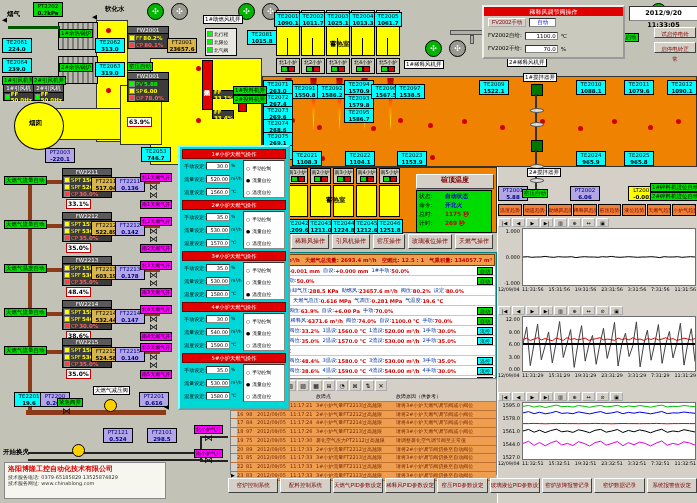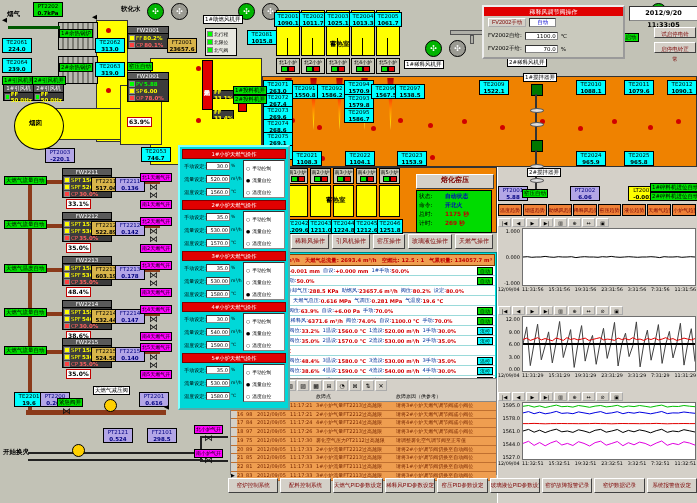--- a/index.html
+++ b/index.html
@@ -623,21 +623,21 @@
 
       <div class="tag tan" style="left: 537px; top: 43px;">
         <span class="tl">FT2002</span>
         <span class="tv">6371.6</span>
       </div>
     </div>
   <div class="layer">
 
   <span class="lbl plain" style="left: 6px; top: 10px;">烟气</span>
       <span class="lbl plain" style="left: 1px; top: 16px;">◀</span>
-      <span class="lbl plain" style="left: 120px; top: 5px;">软化水</span>
+      <span class="lbl plain" style="left: 104px; top: 5px;">软化水</span>
       <span class="lbl plain" style="left: 91px; top: 13px;">◀</span>
       <span class="lbl lgreen" style="left: 59px; top: 29px;">1#余热锅炉</span>
       <span class="lbl lgreen" style="left: 59px; top: 63px;">2#余热锅炉</span>
       <span class="lbl plain" style="left: 28px; top: 119px;">烟囱</span>
       <span class="lbl lgreen" style="left: 2px; top: 76px;">1#引风机开</span>
       <span class="lbl lgreen" style="left: 32px; top: 76px;">2#引风机开</span>
       <span class="lbl lgreen" style="left: 127px; top: 62px;">窑压自动</span>
       <span class="lbl lwhite" style="left: 203px; top: 15px;">1#助燃风机开</span>
       <span class="lbl lgreen" style="left: 233px; top: 86px;">1#投料机开</span>
       <span class="lbl lgreen" style="left: 233px; top: 95px;">2#投料机开</span>
@@ -838,21 +838,21 @@
           <span class="tl">FT2215</span>
           <span class="tv">0.140</span>
         </div>
         <span class="lbl lmag" style="left:140px;top:5px">北5天燃气开</span>
         <span class="vv" style="left:149px;top:15px">⋈</span>
         <span class="vv" style="left:149px;top:23px">⋈</span>
         <span class="lbl lmag" style="left:140px;top:32px">南5天燃气开</span>
       </div>
     </div>
 
-  <div class="fire btn3d">熔化窑压</div>
+  <div class="fire btn3d">碹顶温度</div>
   <div class="status">
 
       <div class="strow">
         <span class="stk">状态:</span>
         <span class="sb">自动状态</span>
       </div>
 
       <div class="strow">
         <span class="stk">命令:</span>
         <span class="sb">开北火</span>
@@ -1520,20 +1520,25 @@
             </div>
             <div class="grrow">
               <span class="rmark">○</span>
               <span>温度自控</span>
             </div>
           </div>
         </div>
       </div>
     </div>
 
+  <div class="company">
+    <div class="cname">洛阳博隆工控自动化技术有限公司</div>
+    <div class="cline">技术服务电话: 0379-65185829  13525874829</div>
+    <div class="cline">技术服务网址: www.chinablong.com</div>
+  </div>
   <div class="nav">
 
   <button class="btn3d navbtn">窑炉控制系统</button>
       <button class="btn3d navbtn">配料控制系统</button>
       <button class="btn3d navbtn">天燃气PID参数设定</button>
       <button class="btn3d navbtn">稀释风PID参数设定</button>
       <button class="btn3d navbtn">窑压PID参数设定</button>
       <button class="btn3d navbtn">玻璃液位PID参数设定</button>
       <button class="btn3d navbtn">窑炉故障报警记录</button>
       <button class="btn3d navbtn">窑炉数据记录</button>

